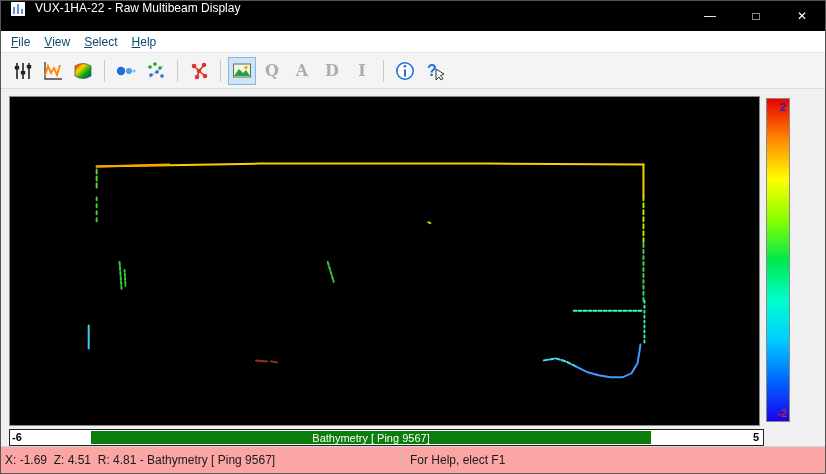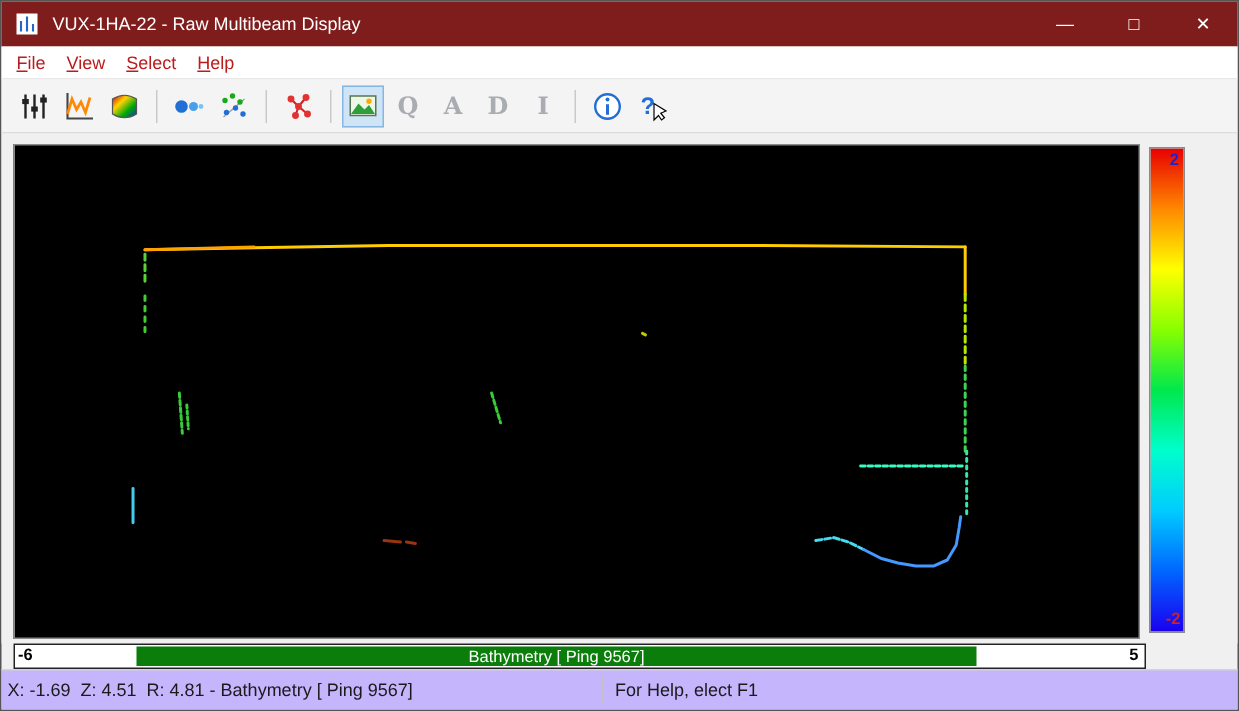--- a/index.html
+++ b/index.html
@@ -1,30 +1,30 @@
 <!DOCTYPE html>
 <html><head>
 <meta charset="utf-8">
 <style>
   * { margin:0; padding:0; box-sizing:border-box; }
   html,body { width:826px; height:474px; }
   body { font-family:"Liberation Sans", sans-serif; background:#f0f0f0; overflow:hidden; }
   .window { width:826px; height:474px; border:1px solid #555; background:#f0f0f0; display:flex; flex-direction:column; }
 
   
-  .titlebar { height:30px; background:#7f1d1d; color:#fff; display:flex; align-items:center; flex:0 0 30px; }
+  .titlebar { height:30px; background:#000000; color:#fff; display:flex; align-items:flex-start; flex:0 0 30px; }
   .app-icon { width:16px; height:16px; margin-left:9px; display:inline-flex; }
   .title-text { font-size:12px; margin-left:9px; flex:1; white-space:nowrap; }
   .win-btn { width:46px; height:30px; display:flex; align-items:center; justify-content:center;
              color:#fff; font-size:12px; background:transparent; border:none; cursor:default; }
 
   
   .menubar { height:22px; background:#fff; display:flex; align-items:center; padding-left:3px;
              border-bottom:1px solid #e8e8e8; flex:0 0 22px; }
-  .menu-item { font-size:12px; padding:3px 7px; color:#b91c1c; cursor:default; }
+  .menu-item { font-size:12px; padding:3px 7px; color:#0c4a6e; cursor:default; }
 
   
   .toolbar { height:36px; background:#f4f4f4; display:flex; align-items:center; padding-left:7px;
              border-bottom:1px solid #dcdcdc; flex:0 0 36px; }
   .tb-btn { width:28px; height:28px; display:flex; align-items:center; justify-content:center;
             background:transparent; border:1px solid transparent; margin:0 1px; padding:0; }
   .tb-btn.selected { background:#cfe4f7; border:1px solid #86b7e3; }
   .tb-letter { font-size:16px; line-height:16px; color:#a9adb2; font-weight:bold;
                font-family:"DejaVu Serif", serif; }
   .tb-sep { width:1px; height:22px; background:#c9c9c9; margin:0 6px; }
@@ -42,21 +42,21 @@
   
   .rangebar { flex:0 0 17px; margin:0 61px 0 8px; background:#fff; border:1px solid #222;
               position:relative; font-size:11px; }
   .range-min { position:absolute; left:2px; top:1px; color:#000; font-weight:bold; }
   .range-max { position:absolute; right:4px; top:1px; color:#000; font-weight:bold; }
   .range-fill { position:absolute; left:81px; top:1px; bottom:1px; width:560px; background:#0a7d0a;
                 color:#fff; font-weight:normal; display:flex; align-items:center; justify-content:center; }
   .range-fill span { font-size:11px; white-space:nowrap; }
 
   
-  .statusbar { flex:1; background:#c4b5fd; border-top:1px solid #d4d4d4; display:flex;
+  .statusbar { flex:1; background:#fca5a5; border-top:1px solid #d4d4d4; display:flex;
                align-items:center; font-size:12px; color:#1a1a1a; }
   .status-left { width:400px; padding-left:4px; white-space:pre; overflow:hidden; }
   .status-divider { width:1px; height:18px; background:#c2c2c2; }
   .status-help { padding-left:8px; flex:1; white-space:pre; }
 </style>
 </head>
 <body>
 
 <div class="window">
 

